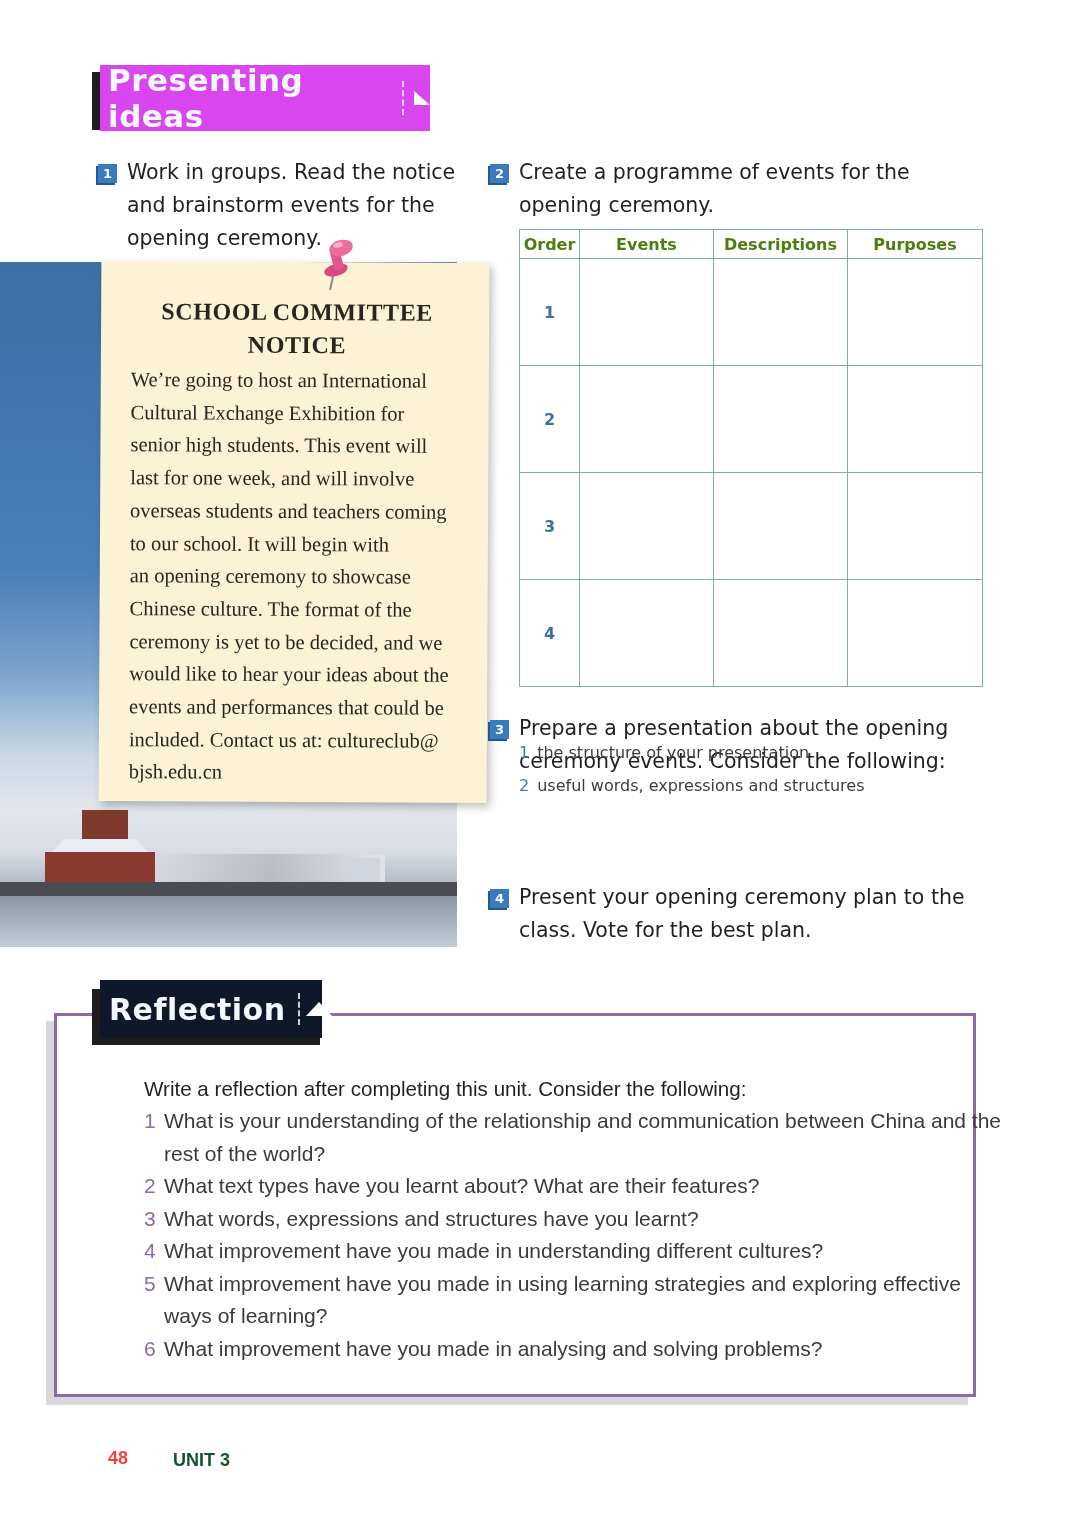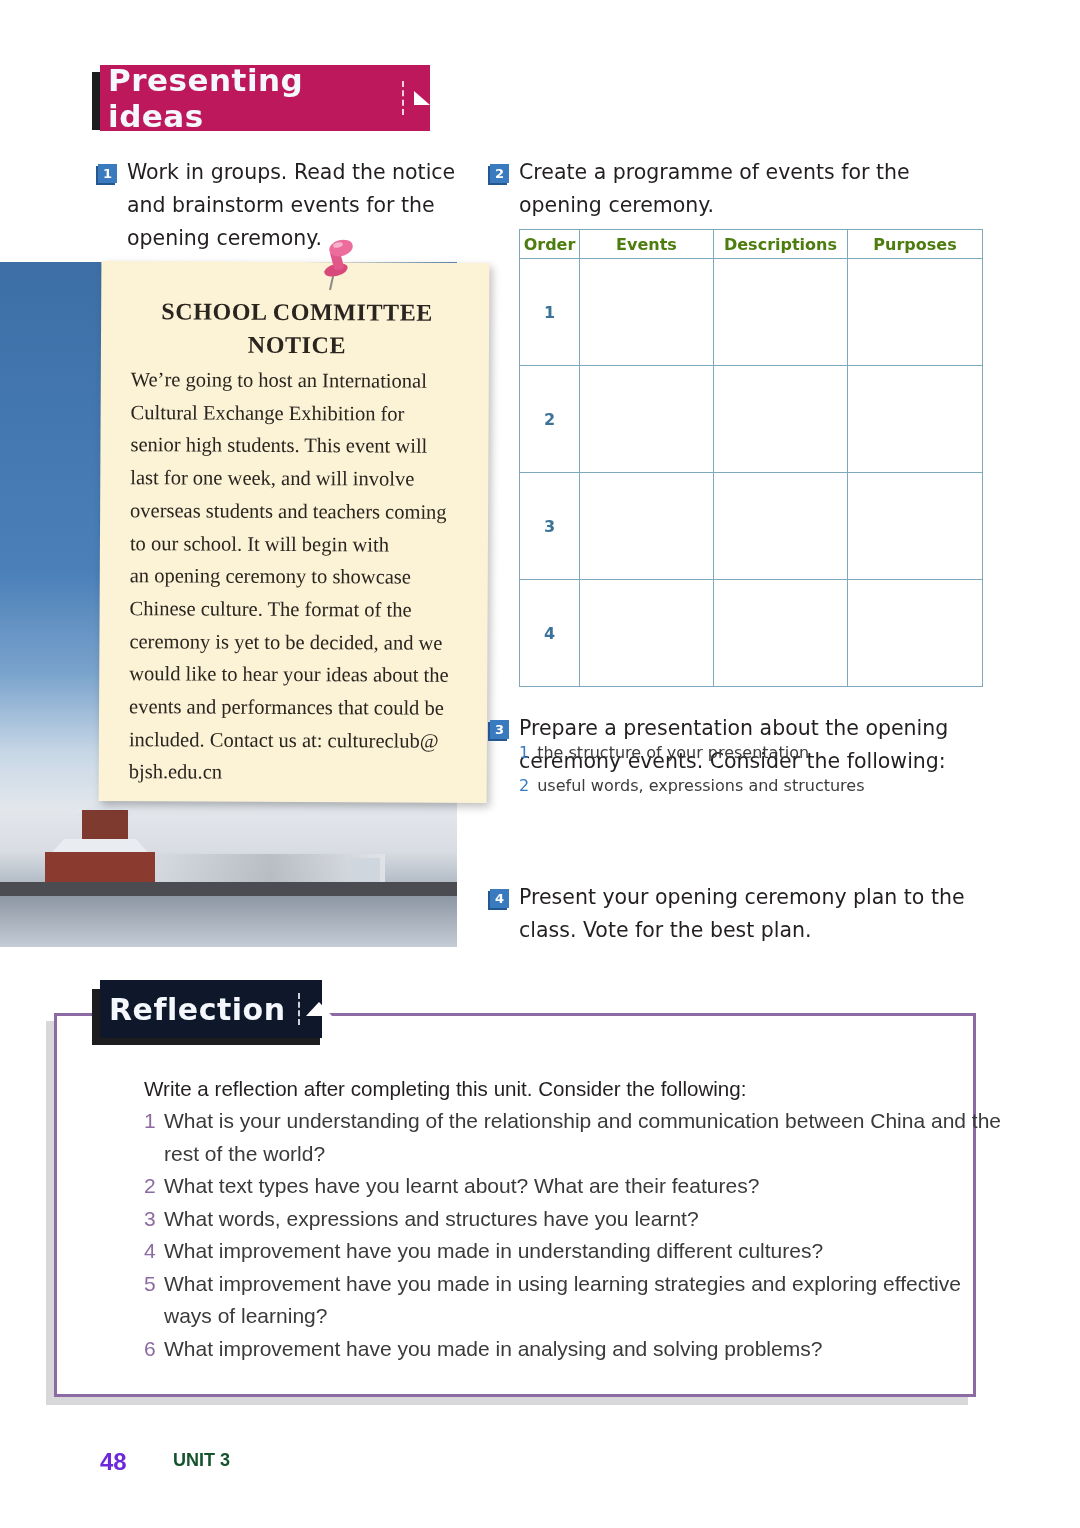--- a/index.html
+++ b/index.html
@@ -5,21 +5,21 @@
     * { box-sizing: border-box; margin: 0; padding: 0; }
     html, body { width: 1080px; height: 1528px; background: #ffffff; overflow: hidden; }
     body { position: relative; font-family: "DejaVu Sans", sans-serif; color: #231f20; }
 
     
     .banner-shadow { position: absolute; background: #1d1d1f; }
     .banner { position: absolute; display: flex; align-items: center; color: #f4f8fc; font-family: "DejaVu Sans", sans-serif; font-weight: bold; }
     .banner .label { letter-spacing: 0.5px; }
     .banner .sep { border-left: 2px dashed rgba(255,255,255,0.8); height: 34px; margin: 0 8px 0 12px; }
     .pi-shadow { left: 92px; top: 72px; width: 330px; height: 58px; }
-    .pi-banner { left: 100px; top: 65px; width: 330px; height: 66px; background: #be185d; font-size: 31px; padding-left: 8px; }
+    .pi-banner { left: 100px; top: 65px; width: 330px; height: 66px; background: #d946ef; font-size: 31px; padding-left: 8px; }
     .tri-corner { width: 0; height: 0; border-left: 16px solid transparent; border-bottom: 14px solid #ffffff; transform: scaleX(-1); margin-left: 2px; }
 
     
     .task { position: absolute; font-size: 20.5px; line-height: 33px; color: #231f20; }
     .task-num { position: absolute; left: 0; top: 8px; width: 19px; height: 19px; background: #3a7bbf; color: #fff; font-size: 13px; font-weight: bold; text-align: center; line-height: 19px; box-shadow: -2px 2px 0 #24578f; }
     .task-text { padding-left: 29px; }
 
     .task1 { left: 98px; top: 156px; width: 370px; }
     .task2 { left: 490px; top: 156px; width: 470px; }
     .task3 { left: 490px; top: 712px; width: 470px; }
@@ -65,21 +65,21 @@
     .refl-banner { left: 100px; top: 980px; width: 222px; height: 58px; background: #0f172a; font-size: 30px; padding-left: 9px; }
     .refl-banner .sep { height: 32px; margin: 0 6px 0 12px; }
     .tri-up { width: 0; height: 0; border-left: 13px solid transparent; border-right: 13px solid transparent; border-bottom: 14px solid #ffffff; }
 
     .refl-content { position: absolute; left: 100px; top: 1072px; width: 860px; font-family: "Liberation Sans", sans-serif; margin-left: 44px; }
     .refl-intro { font-size: 21px; line-height: 33px; color: #231f20; transform: scaleX(0.98); transform-origin: left; }
     .refl-item { display: flex; font-size: 21px; line-height: 32.5px; color: #3a3a3a; }
     .refl-item .n { color: #8c6aa3; width: 20px; flex: 0 0 20px; }
 
     
-    .page-num { position: absolute; left: 100px; top: 1448px; font-size: 24px; font-weight: bold; color: #6d28d9; font-family: "Liberation Sans", sans-serif; }
+    .page-num { position: absolute; left: 108px; top: 1448px; font-size: 18px; font-weight: bold; color: #ef4444; font-family: "Liberation Sans", sans-serif; }
     .unit-label { position: absolute; left: 173px; top: 1450px; font-size: 18px; font-weight: bold; color: #14532d; font-family: Liberation Sans, sans-serif; }
   </style>
 </head>
 <body>
 
 <div class="banner-shadow pi-shadow"></div>
 <div class="banner pi-banner">
   <span class="label">Presenting ideas</span>
   <span class="sep"></span>
   <span class="tri-corner"></span>

